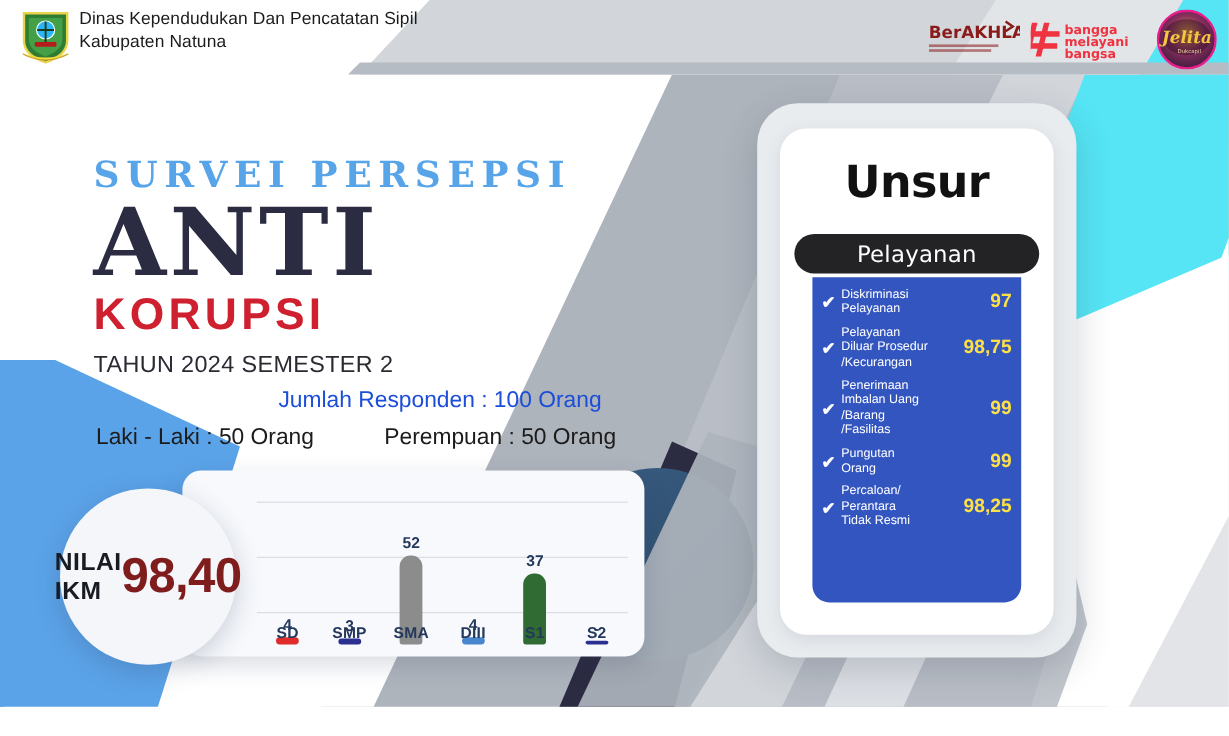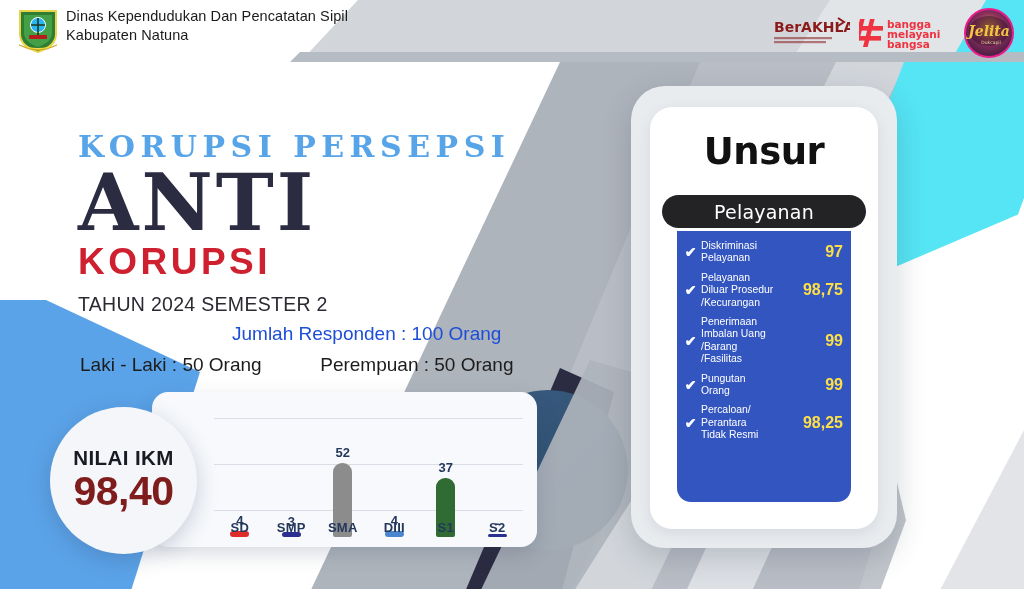--- a/index.html
+++ b/index.html
@@ -66,21 +66,21 @@
   }
   .resp-2 .gap { display:inline-block; width:48px; }
 
   
   .ikm-circle {
     position:absolute; left:50px; top:407px; width:147px; height:147px;
     border-radius:50%;
     background:#f4f6fa;
     box-shadow:0 6px 22px rgba(40,55,90,.22);
     z-index:30;
-    display:flex; flex-direction:column; align-items:center; justify-content:center;
+    display:flex; flex-direction:row; align-items:center; justify-content:center;
   }
   .ikm-label { font-size:20.5px; font-weight:700; color:#191b22; letter-spacing:.4px; }
   .ikm-value { font-size:41px; font-weight:700; color:#7f1d1d; letter-spacing:-.5px; margin-top:-2px; }
 
   
   .chart-card {
     position:absolute; left:152px; top:392px; width:385px; height:155px;
     background:#f7f9fc; border-radius:16px;
     box-shadow:0 7px 20px rgba(40,55,90,.18);
     z-index:25;
@@ -254,21 +254,21 @@
         <circle cx="25" cy="25" r="24" fill="url(#gjelita)"></circle>
         <circle cx="25" cy="25" r="24" fill="none" stroke="#e91e8c" stroke-width="2"></circle>
         <ellipse cx="25" cy="23" rx="20" ry="15" fill="#3a1530" opacity=".55"></ellipse>
         <text x="25" y="28" text-anchor="middle" font-family="DejaVu Serif, serif" font-size="14" font-style="italic" font-weight="bold" fill="#f5c542">Jelita</text>
         <text x="27" y="36" text-anchor="middle" font-family="DejaVu Sans, sans-serif" font-size="4.5" fill="#f0d8a0">Dukcapil</text>
       </svg>
     </div>
   </div>
 
   <div class="title-block">
-    <div class="t-survei">KORUPSI PERSEPSI</div>
+    <div class="t-survei">SURVEI PERSEPSI</div>
     <div class="t-anti">ANTI</div>
     <div class="t-korupsi">KORUPSI</div>
     <div class="t-tahun">TAHUN 2024 SEMESTER 2</div>
   </div>
 
   <div class="resp-1">Jumlah Responden : 100 Orang</div>
   <div class="resp-2">
     <span>Laki - Laki : 50 Orang</span>
     <span class="gap"></span>
     <span>Perempuan :   50 Orang</span>

